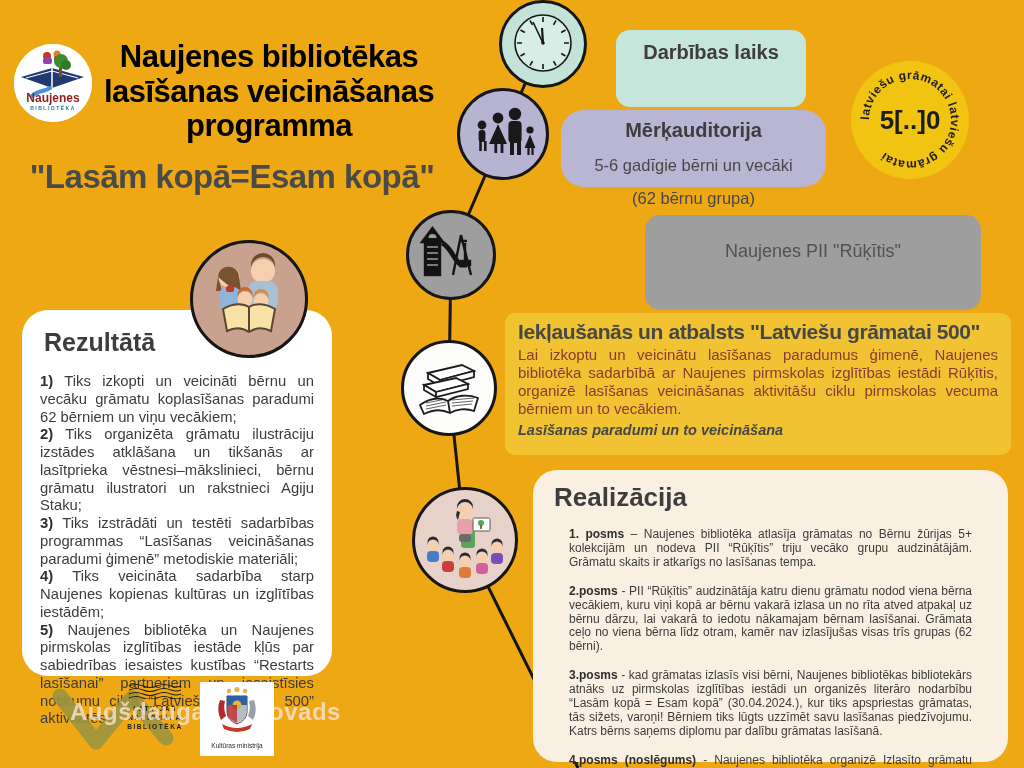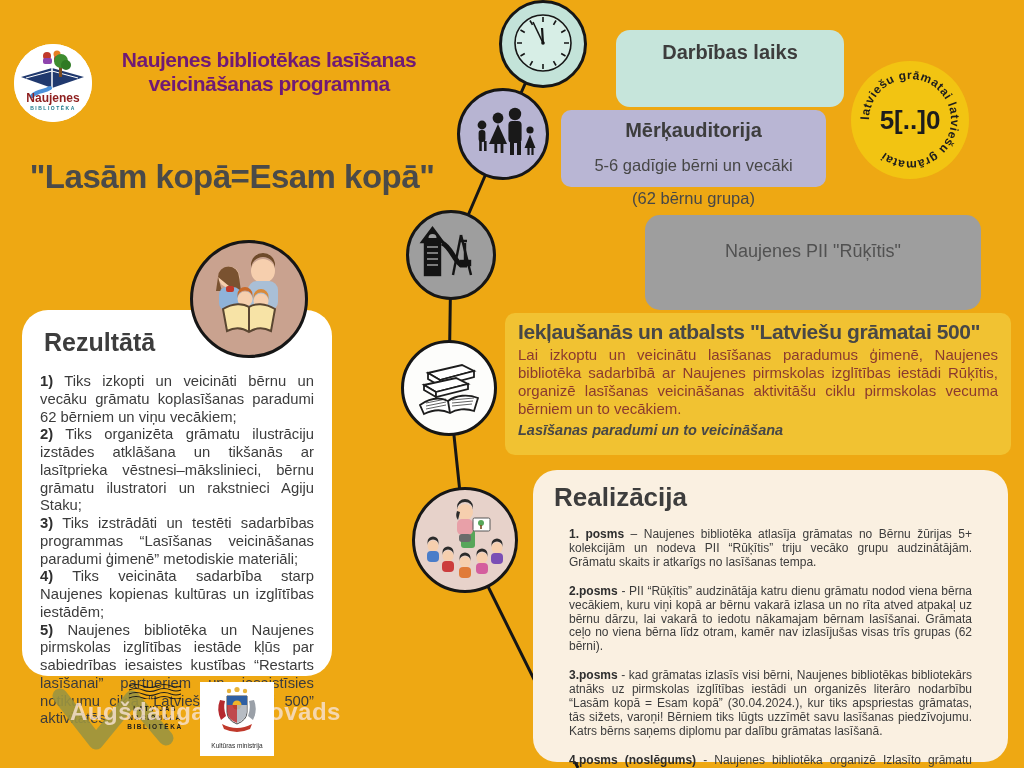--- a/index.html
+++ b/index.html
@@ -5,40 +5,40 @@
   html,body{margin:0;padding:0;background:#888;}
   #poster{
     position:relative;width:1024px;height:768px;overflow:hidden;
     background:#EEA813;
     font-family:"Liberation Sans","DejaVu Sans",sans-serif;
     color:#434343;
   }
   .abs{position:absolute;}
   
   #logo-circle{left:14px;top:44px;width:78px;height:78px;border-radius:50%;background:#fff;z-index:3;}
-  #main-title{left:78px;top:48px;width:382px;text-align:center;
-    font-size:21px;line-height:1.12;font-weight:700;color:#701a75;letter-spacing:-0.5px;z-index:2;}
+  #main-title{left:78px;top:40px;width:382px;text-align:center;
+    font-size:31px;line-height:1.12;font-weight:700;color:#000000;letter-spacing:-0.5px;z-index:2;}
   #main-subtitle{left:4px;top:158px;width:456px;text-align:center;
     font-size:33px;font-weight:700;color:#4a4a49;letter-spacing:-0.5px;z-index:2;}
   
   #spine{left:0;top:0;z-index:1;pointer-events:none;}
   
   .node{border-radius:50%;border:3px solid #161616;box-sizing:border-box;z-index:3;overflow:hidden;}
   #clock-circle{left:499px;top:0px;width:88px;height:88px;background:#C3E3D9;}
   #family-circle{left:457px;top:88px;width:92px;height:92px;background:#B7B4D2;}
   #playground-circle{left:406px;top:210px;width:90px;height:90px;background:#9E9E9E;}
   #books-circle{left:401px;top:340px;width:96px;height:96px;background:#FDFDFB;}
   #storytime-circle{left:412px;top:487px;width:106px;height:106px;background:#E7D2CA;}
   #reading-circle{left:190px;top:240px;width:118px;height:118px;background:#C9A28F;z-index:4;}
   
   .card{box-sizing:border-box;z-index:2;text-align:center;}
-  #card-darbibas{left:616px;top:30px;width:228px;height:77px;background:#C6E5DB;border-radius:14px;padding-top:11px;}
+  #card-darbibas{left:616px;top:30px;width:190px;height:77px;background:#C6E5DB;border-radius:14px;padding-top:11px;}
   #card-darbibas .card-title{font-size:20px;font-weight:700;color:#3d3d3d;}
   #card-darbibas .card-value{font-size:18px;color:#474747;margin-top:5px;}
-  #card-merkaud{left:561px;top:110px;width:265px;height:77px;background:#B9B6D4;border-radius:10px;padding-top:9px;}
+  #card-merkaud{left:561px;top:110px;width:265px;height:77px;background:#B9B6D4;border-radius:23px;padding-top:9px;}
   #card-merkaud .card-title{font-size:20px;font-weight:700;color:#3d3d3d;}
   #card-merkaud .card-line{font-size:16.5px;color:#474747;margin-top:14px;}
   #card-sadarbibas{left:645px;top:215px;width:336px;height:95px;background:#9E9E9E;border-radius:15px;padding-top:15px;}
   #card-sadarbibas .card-title{font-size:21px;font-weight:700;color:#3a3a3a;}
   #card-sadarbibas .card-value{font-size:18px;color:#515151;margin-top:11px;}
   
   #badge{left:851px;top:61px;width:118px;height:118px;z-index:2;}
   
   #box-ieklausanas{left:505px;top:313px;width:506px;height:142px;background:#F1C232;border-radius:10px;
     box-sizing:border-box;padding:7px 13px 6px 13px;z-index:2;}

